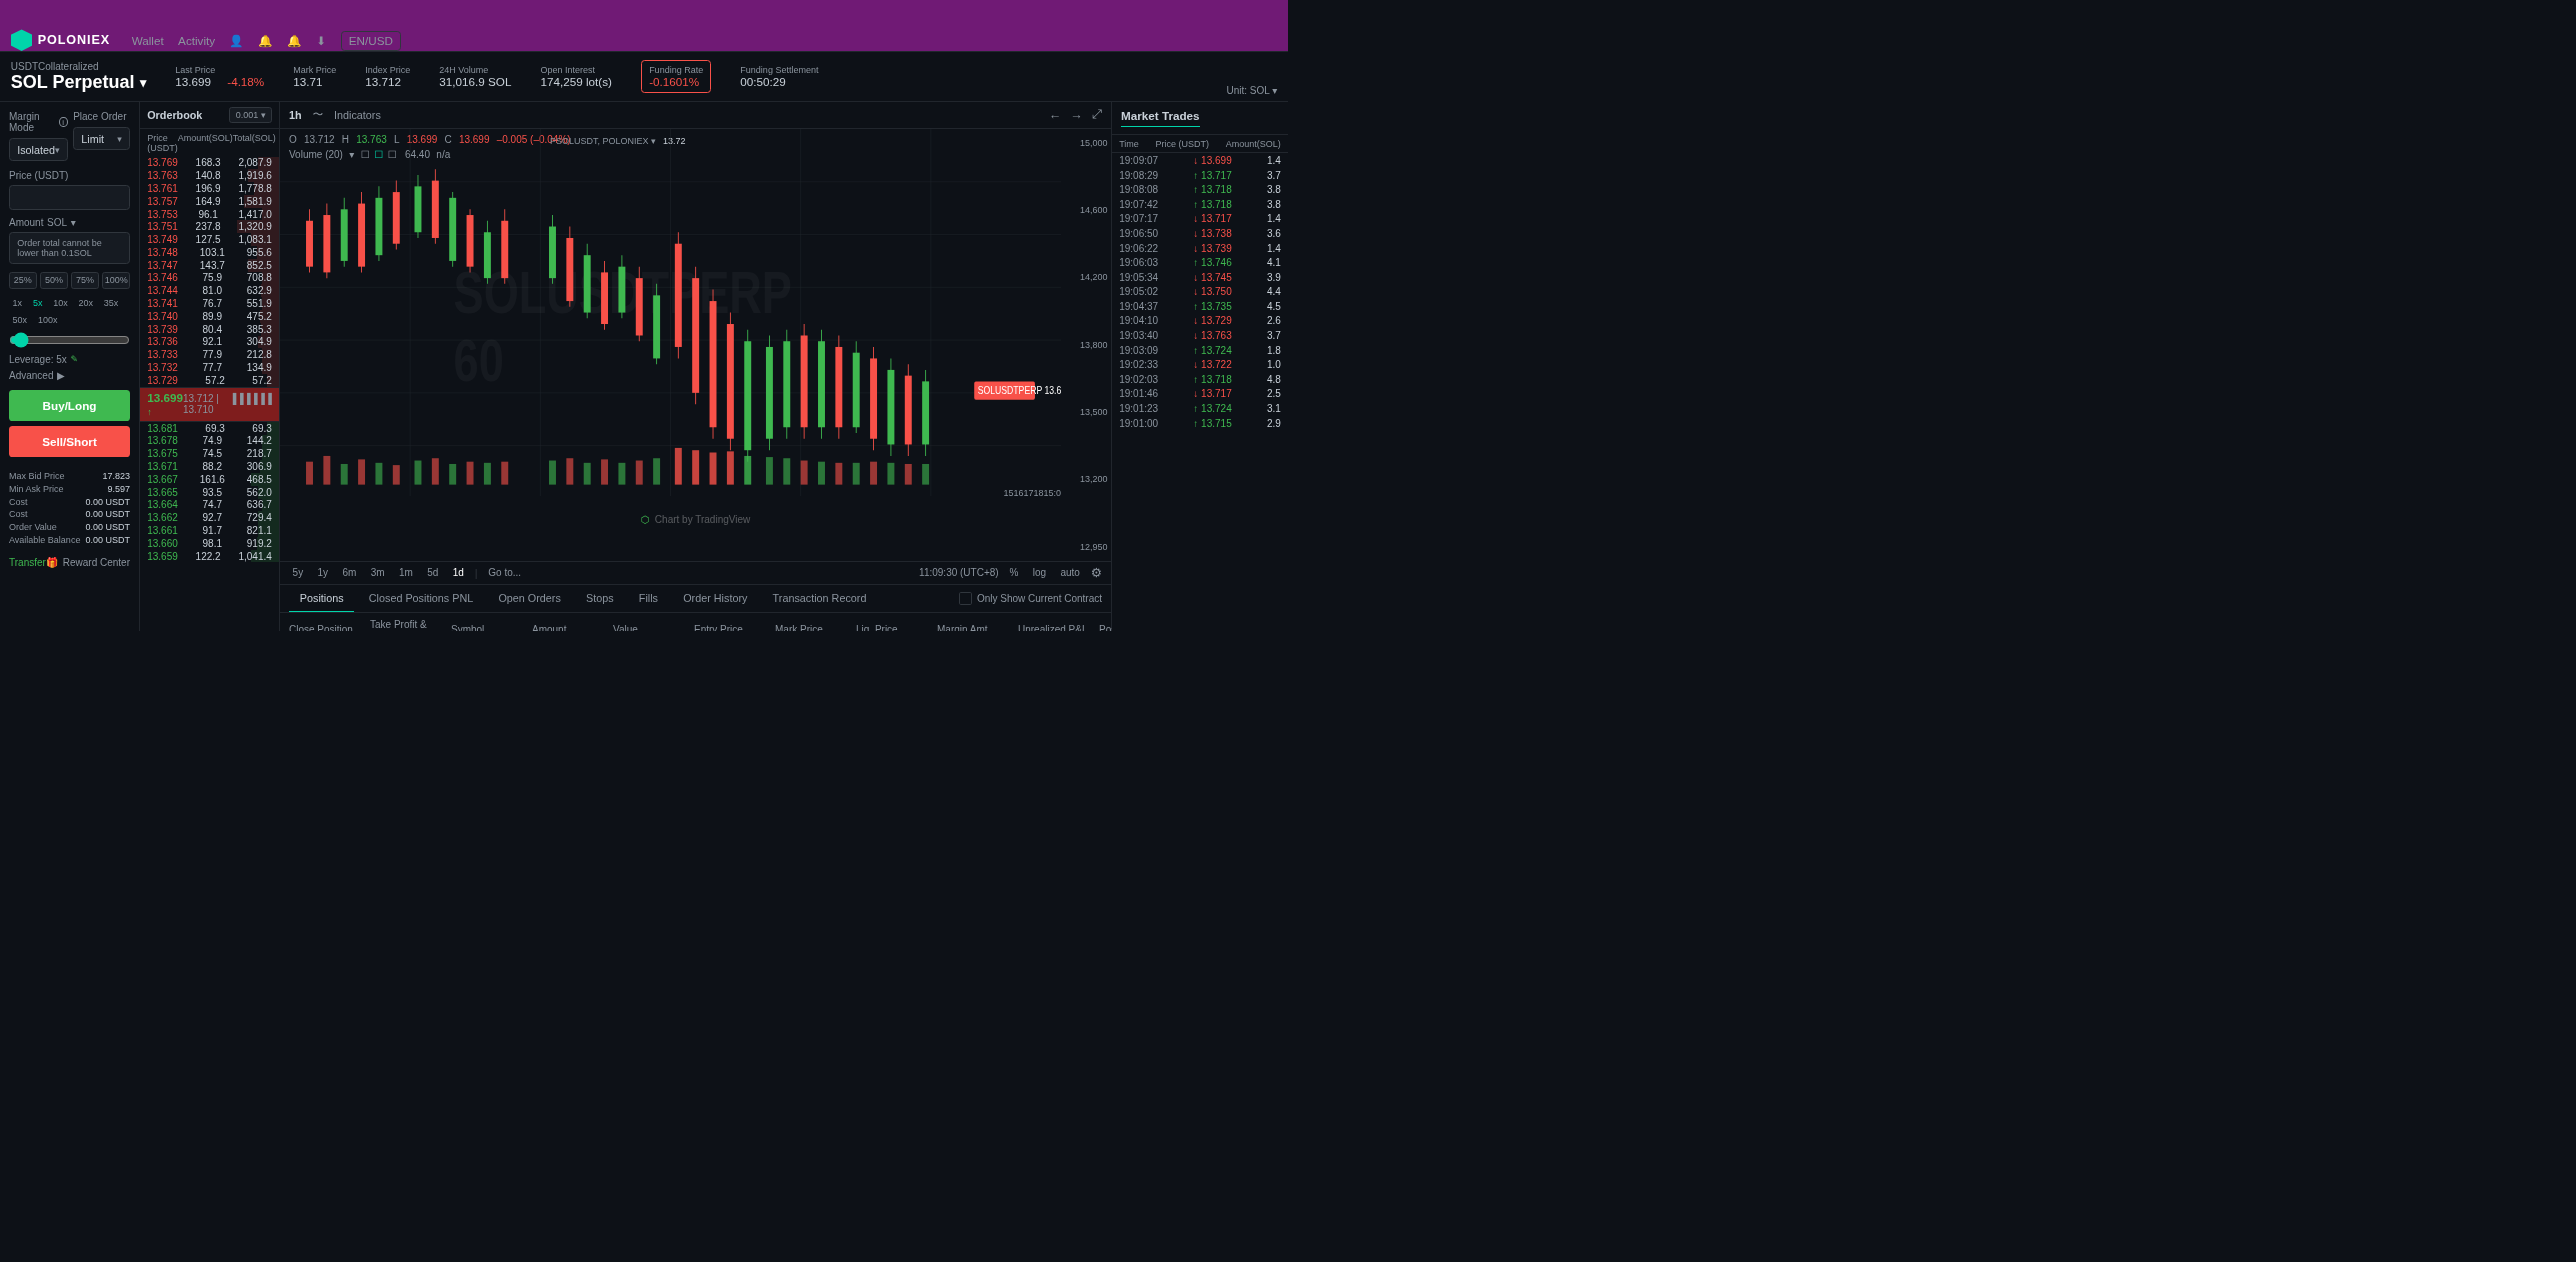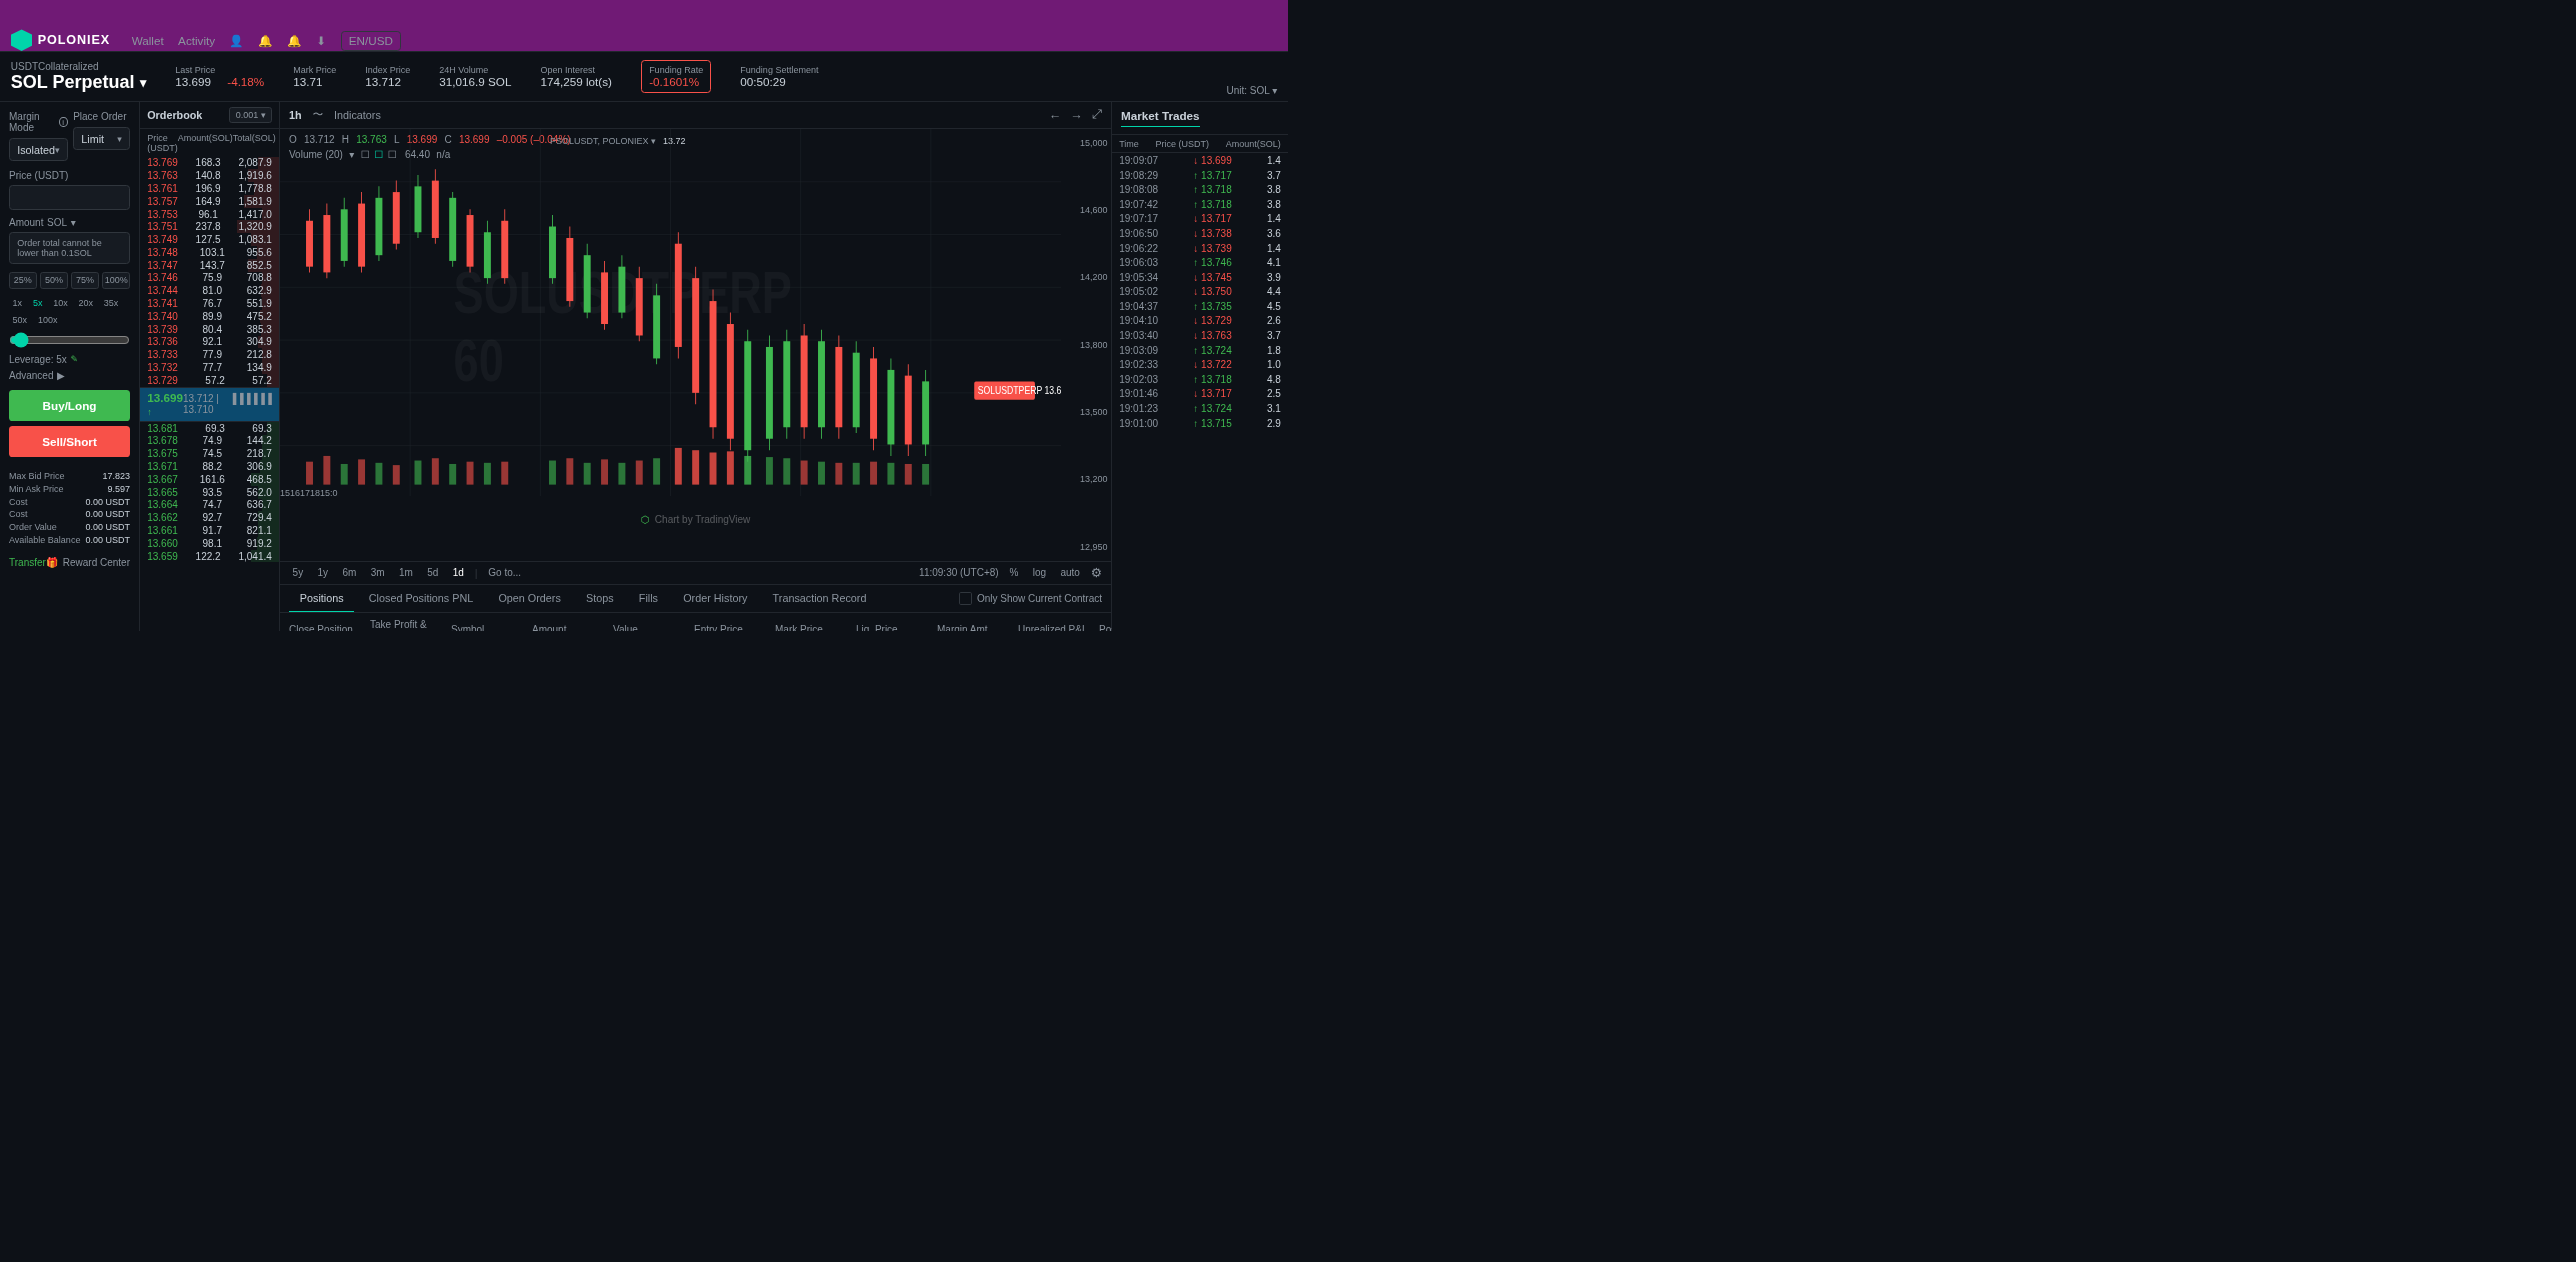--- a/index.html
+++ b/index.html
@@ -69,21 +69,21 @@
     .ob-dropdown { background: #161b22; border: 0.9px solid #30363d; border-radius: 2.7px; color: #8b949e; padding: 1.8px 5.4px; font-size: 9px; cursor: pointer; }
     .ob-col-headers { display: flex; padding: 3.6px 7.2px; color: #8b949e; font-size: 9px; justify-content: space-between; }
     .ob-rows { overflow: hidden; }
     .ob-row { display: flex; justify-content: space-between; padding: 0.9px 7.2px; font-size: 10px; position: relative; cursor: pointer; }
     .ob-row .price { color: #f85149; }
     .ob-row .price.green { color: #3fb950; }
     .ob-row .amount { color: #c9d1d9; }
     .ob-row .total { color: #c9d1d9; }
     .ob-row-bg { position: absolute; right: 0; top: 0; height: 100%; background: rgba(248, 81, 73, 0.15); }
     .ob-row-bg.green-bg { background: rgba(63, 185, 80, 0.15); }
-    .ob-mid { display: flex; align-items: center; justify-content: space-between; padding: 3.6px 7.2px; background: #0c4a6e; border-top: 0.9px solid #21262d; border-bottom: 0.9px solid #21262d; }
+    .ob-mid { display: flex; align-items: center; justify-content: space-between; padding: 3.6px 7.2px; background: #7f1d1d; border-top: 0.9px solid #21262d; border-bottom: 0.9px solid #21262d; }
     .ob-mid .mid-price { color: #3fb950; font-size: 11.7px; font-weight: bold; }
     .ob-mid .right { color: #8b949e; font-size: 10px; display: flex; gap: 5.4px; }
     
     
     .chart-area { flex: 1; background: #0d1117; border-right: 0.9px solid #21262d; display: flex; flex-direction: column; min-width: 0; }
     .chart-toolbar { display: flex; align-items: center; padding: 5.4px 9px; gap: 10.8px; border-bottom: 0.9px solid #21262d; }
     .chart-timeframe { color: #c9d1d9; font-size: 10.8px; font-weight: bold; cursor: pointer; }
     .chart-indicators-btn { color: #8b949e; font-size: 10.8px; cursor: pointer; display: flex; align-items: center; gap: 3.6px; }
     .chart-nav-btn { color: #8b949e; cursor: pointer; font-size: 12.6px; }
     .chart-fullscreen { color: #8b949e; cursor: pointer; font-size: 12.6px; }
@@ -712,21 +712,21 @@
         <rect x="700" y="291" width="8" height="19" fill="rgba(63,185,80,0.6)"></rect>
         <rect x="720" y="292" width="8" height="18" fill="rgba(248,81,73,0.6)"></rect>
         <rect x="740" y="292" width="8" height="18" fill="rgba(63,185,80,0.6)"></rect>
       </svg>
 
       <div class="tradingview-credit">
         <span style="color:#3fb950;">⬡</span>
         <span>Chart by TradingView</span>
       </div>
 
-      <div style="position:absolute; bottom:63px; left:0; right:58px; display:flex; justify-content:flex-start; font-size:9px; color:#8b949e;">
+      <div style="position:absolute; bottom:63px; left:0; right:50px; display:flex; justify-content:flex-end; font-size:9px; color:#8b949e;">
         <span>15</span>
         <span>16</span>
         <span>17</span>
         <span>18</span>
         <span>15:0</span>
       </div>
     </div>
 
     <div class="chart-timeframes">
       <span class="tf-btn">5y</span>

